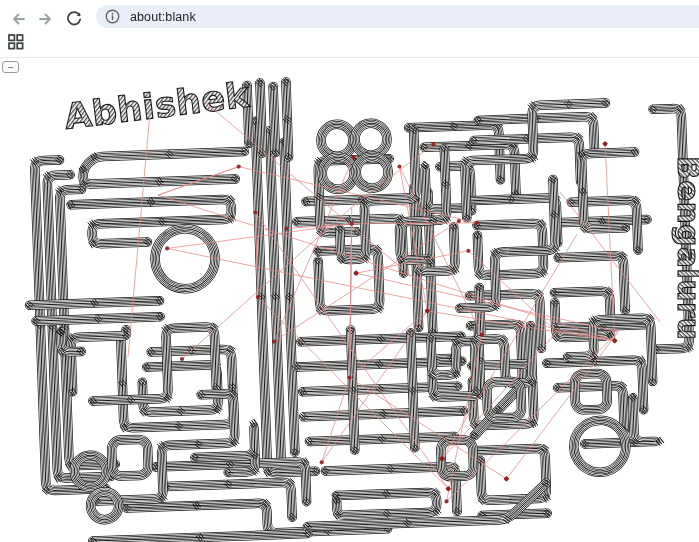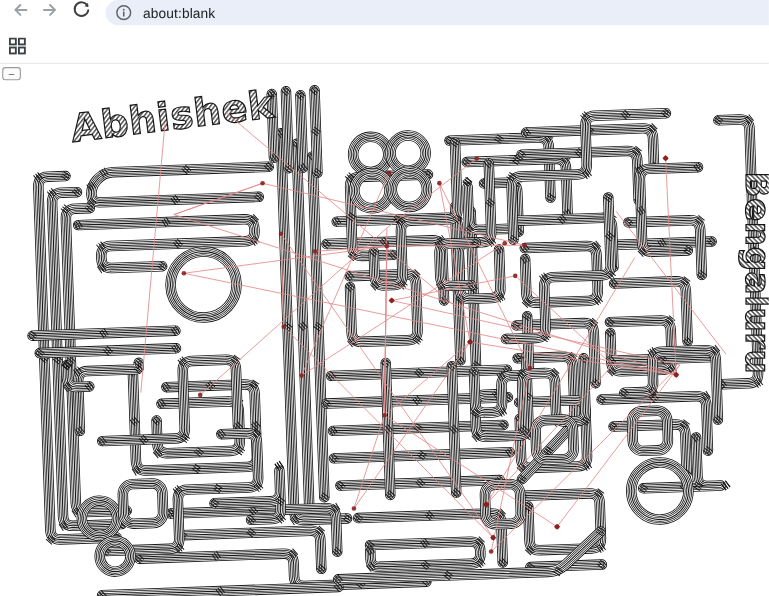--- a/index.html
+++ b/index.html
@@ -1,20 +1,20 @@
 <!DOCTYPE html>
 <html><head>
 <meta charset="utf-8">
 <style>
   *{box-sizing:border-box}
   html,body{margin:0;padding:0}
   body{width:699px;height:542px;position:relative;background:#fff;overflow:hidden;
        font-family:"Liberation Sans",sans-serif}
   .toolbar{position:absolute;top:0;left:0;width:699px;height:28px;background:#fff;
-           display:flex;align-items:flex-start}
+           display:flex;align-items:flex-end}
   .navbtn{width:18px;height:18px;flex:none;margin-left:10px;display:flex;
           align-items:center;justify-content:center;cursor:pointer}
   .navbtn:first-child{margin-left:9px}
   .omnibox{flex:1;height:23px;margin-left:13px;border-radius:12px 0 0 12px;
            display:flex;align-items:center;padding-left:8px}
   .omni-url{font-size:12.5px;color:#202124;margin-left:9px;letter-spacing:.1px}
   .subicons{position:absolute;top:34px;left:8px;width:16px;height:16px;cursor:pointer}
   .divider{position:absolute;top:57px;left:0;width:699px;height:1px;background:#e7e7e7}
   .minibtn{position:absolute;top:61px;left:2px;width:17px;height:12px;
            border:1px solid #9a9a9a;border-radius:3px;background:#fcfcfc;

